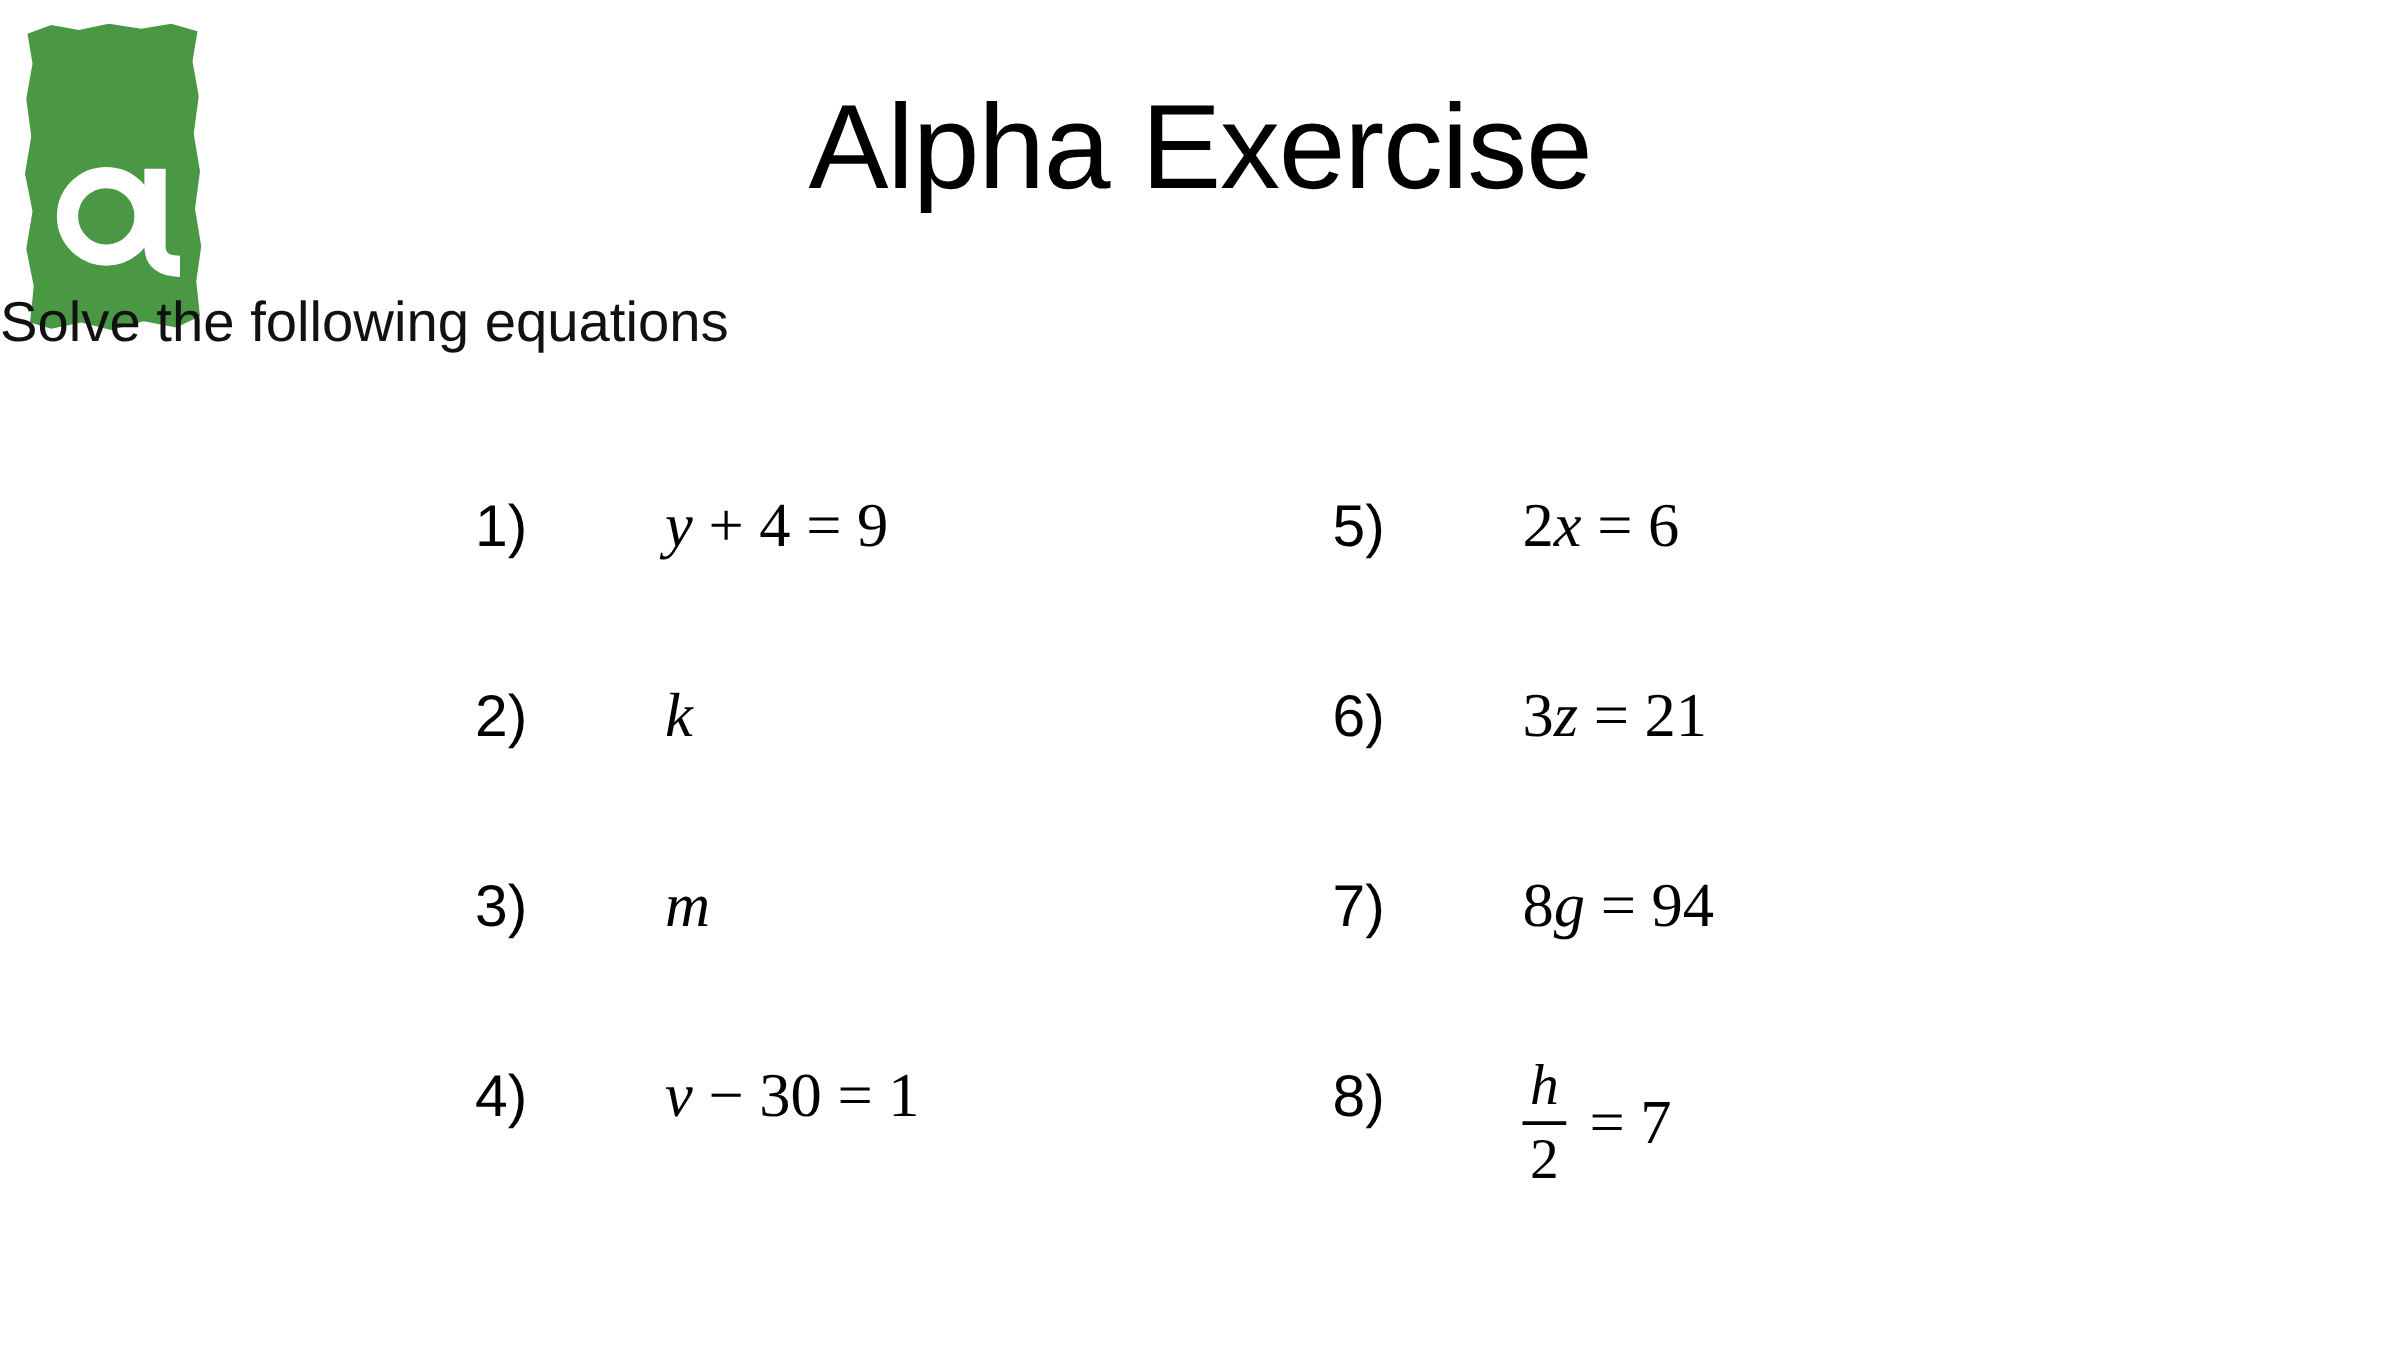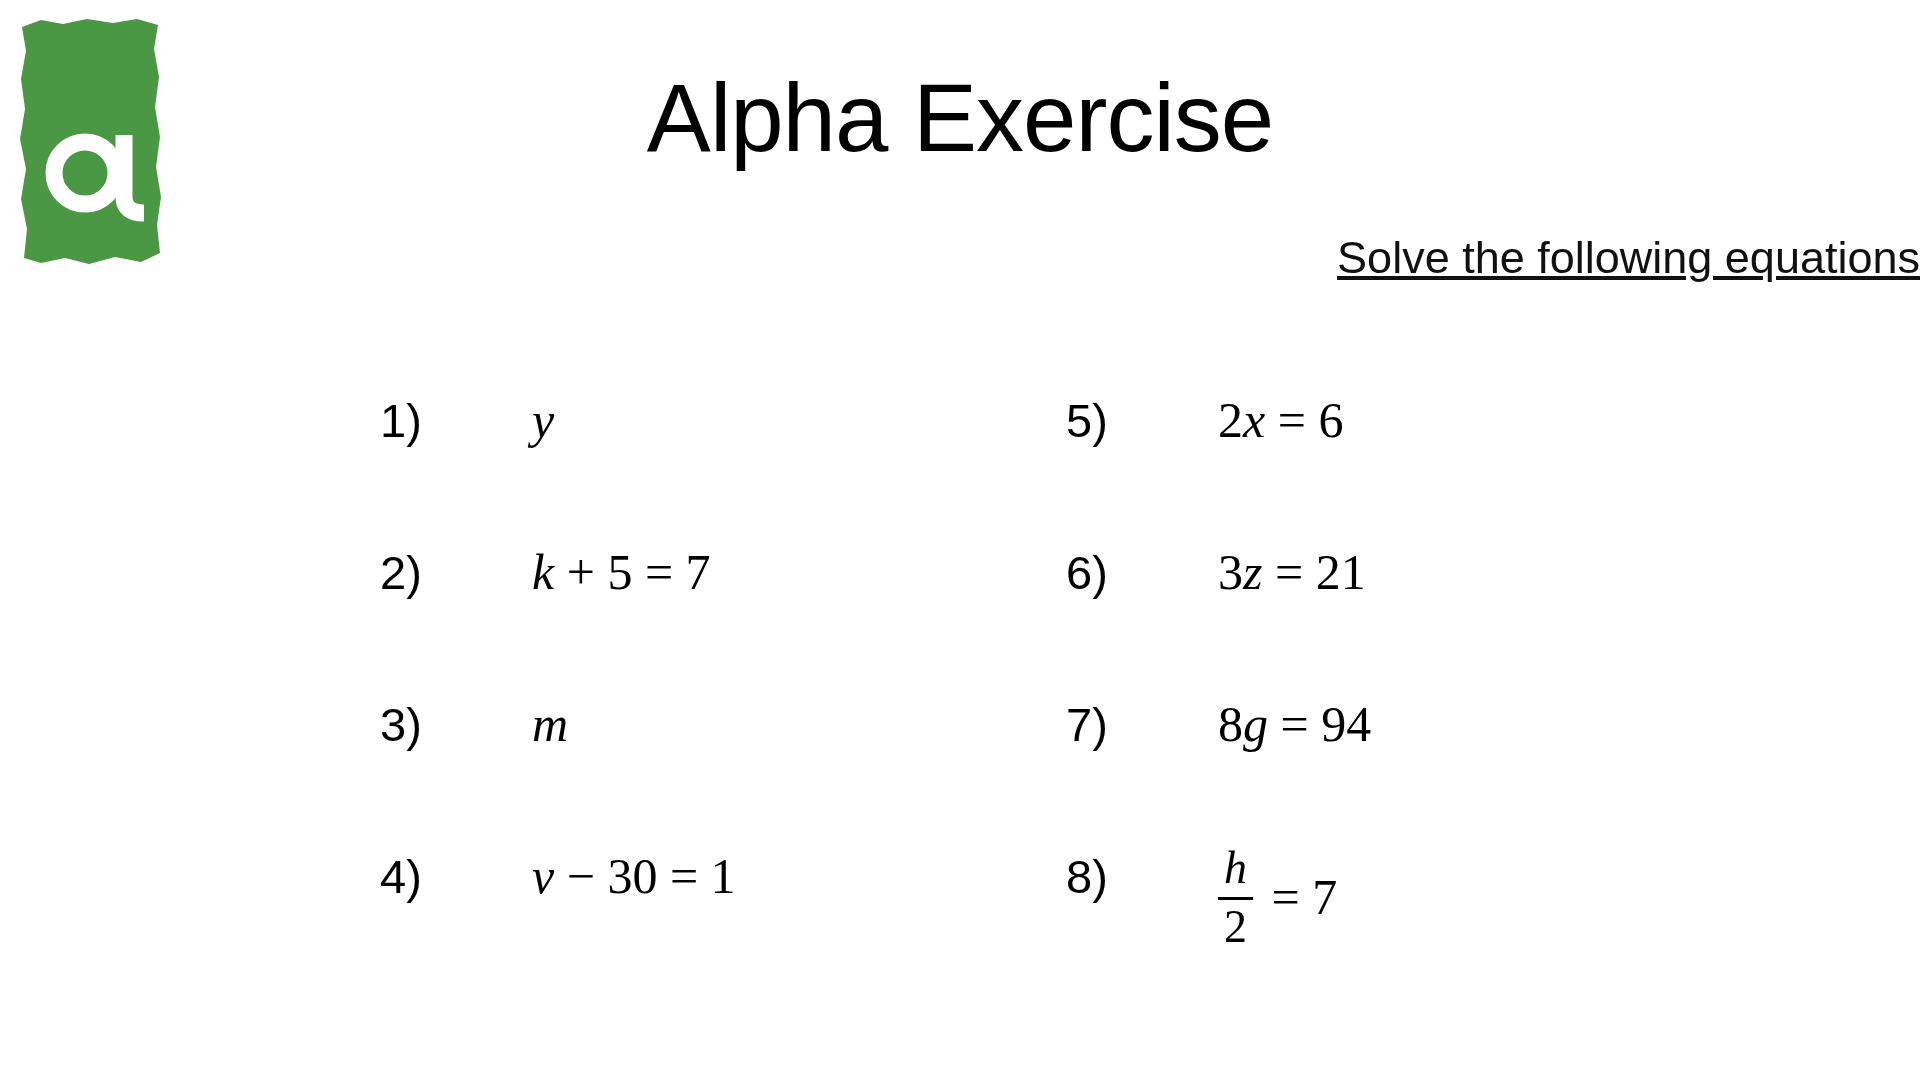--- a/index.html
+++ b/index.html
@@ -26,26 +26,25 @@
     text-align: center;
     font-size: 96px;
     font-weight: 300;
     letter-spacing: -1px;
     line-height: 96px;
     color: #000000;
   }
   .subtitle {
     position: absolute;
     left: 0; top: 234px; width: 100%;
-    text-align: right;
+    text-align: left;
     font-size: 45px;
     font-weight: 300;
     line-height: 48px;
     color: #111111;
-    text-decoration: underline;
   }
 
   
   .col { position: absolute; top: 344px; }
   .col-left  { left: 380px; }
   .col-right { left: 1066px; }
 
   .prob-row {
     height: 152px;
     display: flex;
@@ -101,25 +100,25 @@
       <path d="M109 120 v62 q0 16 20 16" fill="none" stroke="#ffffff" stroke-width="17"></path>
     </svg>
   </div>
 
   <div class="title">Alpha Exercise</div>
   <div class="subtitle">Solve the following equations</div>
 
   <div class="col col-left">
     <div class="prob-row">
       <span class="prob-label">1)</span>
-      <span class="equation"><span class="upright"></span><span class="var">y</span></span>
+      <span class="equation"><span class="upright"></span><span class="var">y</span><span class="upright"> + 4 = 9</span></span>
     </div>
     <div class="prob-row">
       <span class="prob-label">2)</span>
-      <span class="equation"><span class="upright"></span><span class="var">k</span><span class="upright"> + 5 = 7</span></span>
+      <span class="equation"><span class="upright"></span><span class="var">k</span></span>
     </div>
     <div class="prob-row">
       <span class="prob-label">3)</span>
       <span class="equation"><span class="upright"></span><span class="var">m</span></span>
     </div>
     <div class="prob-row">
       <span class="prob-label">4)</span>
       <span class="equation"><span class="upright"></span><span class="var">v</span><span class="upright"> − 30 = 1</span></span>
     </div>
   </div>

